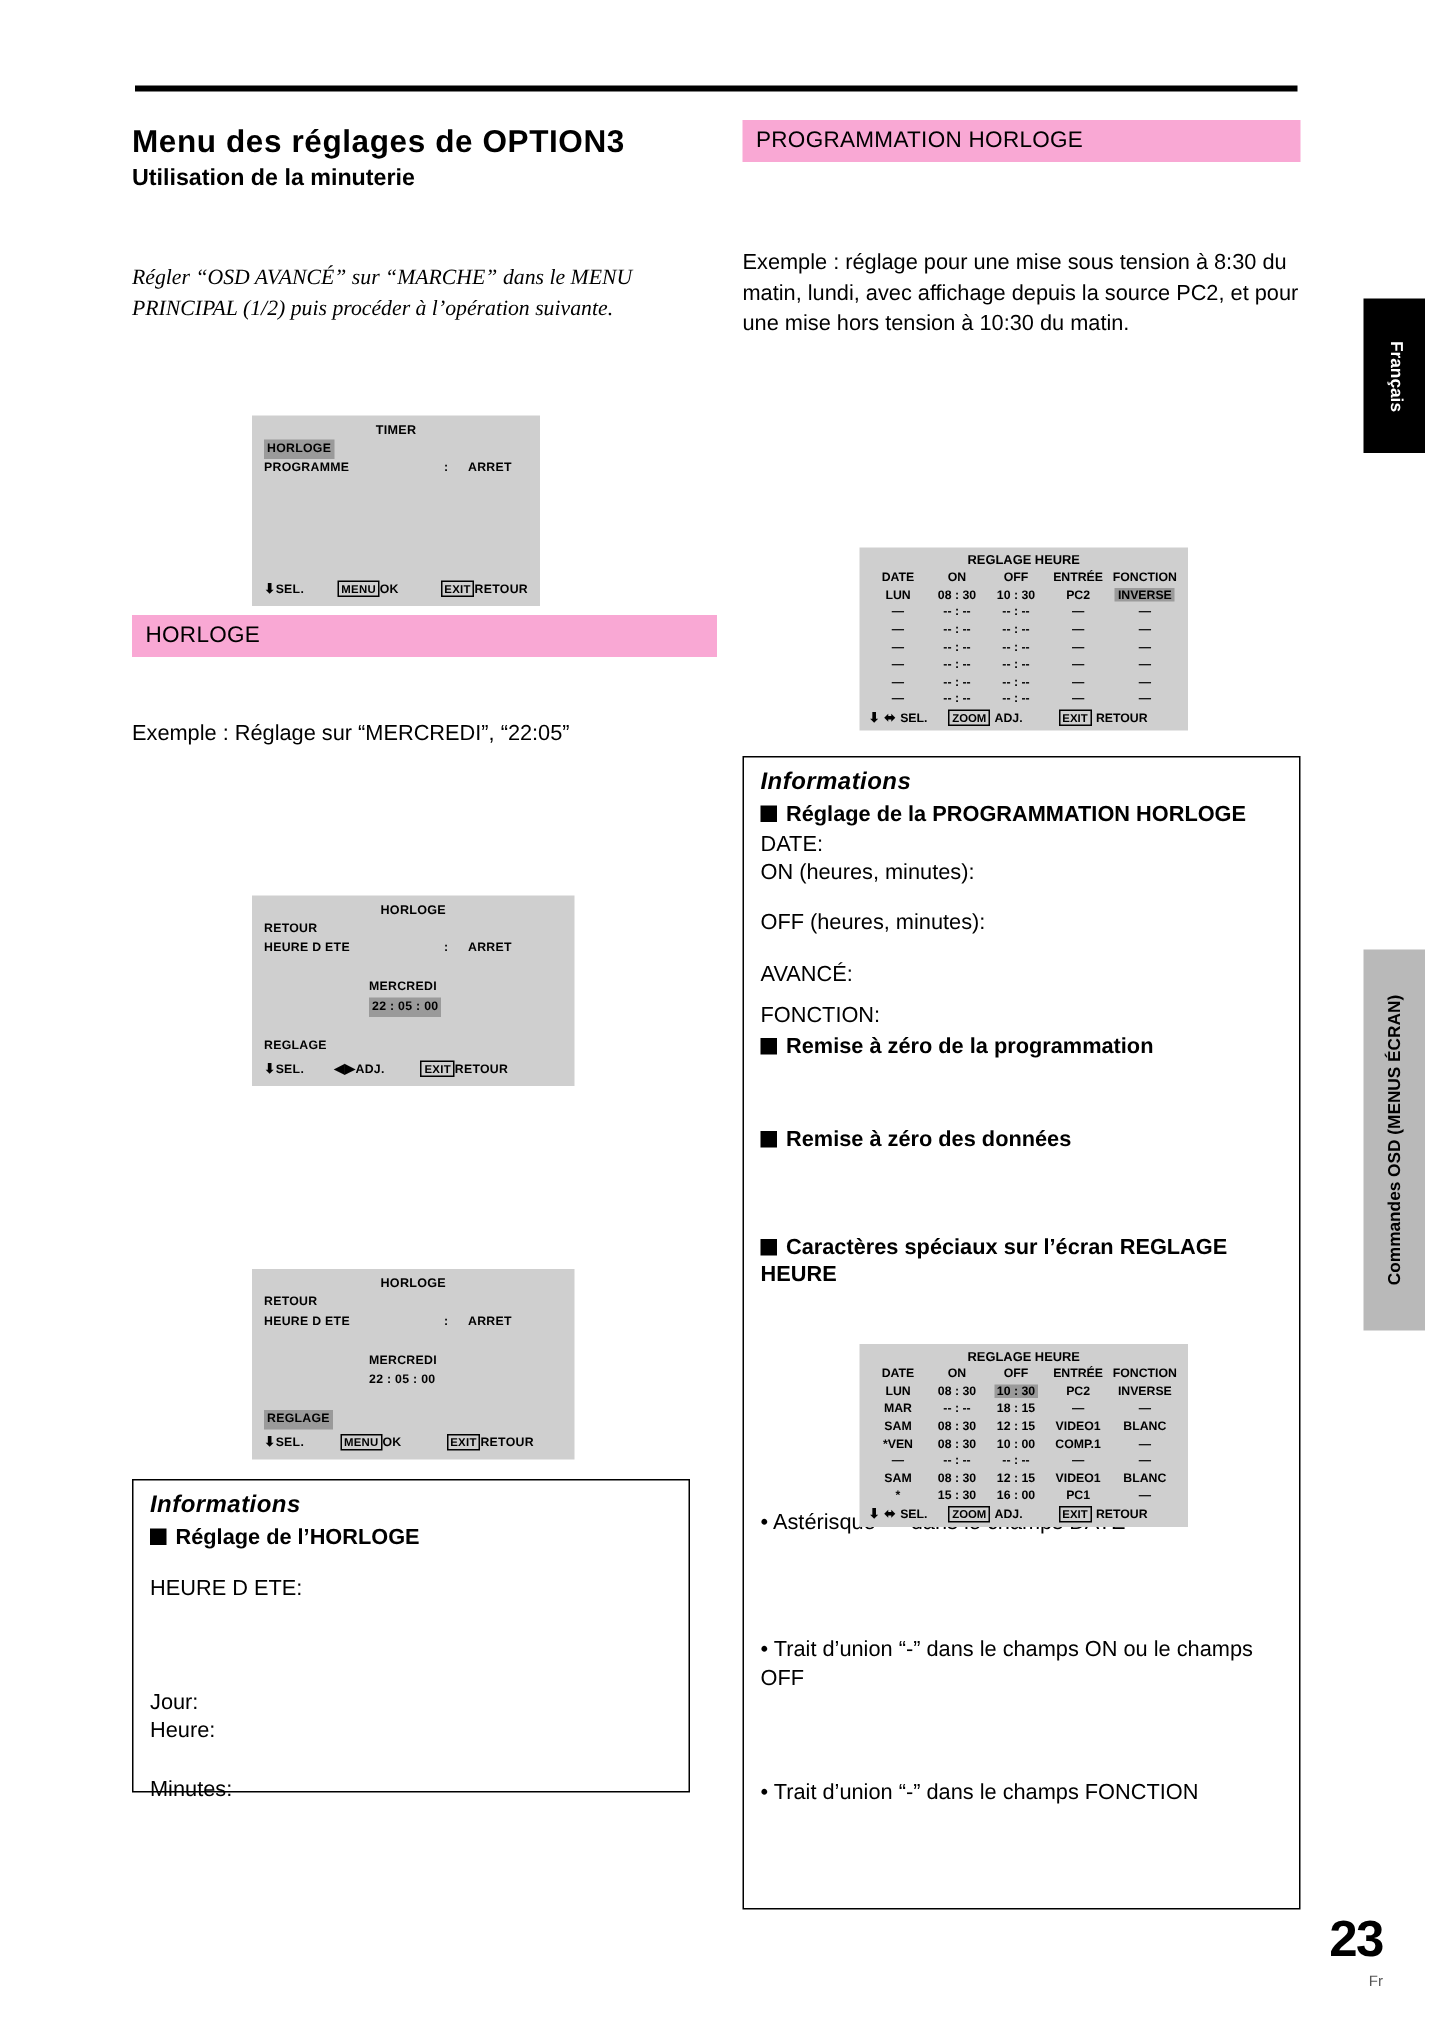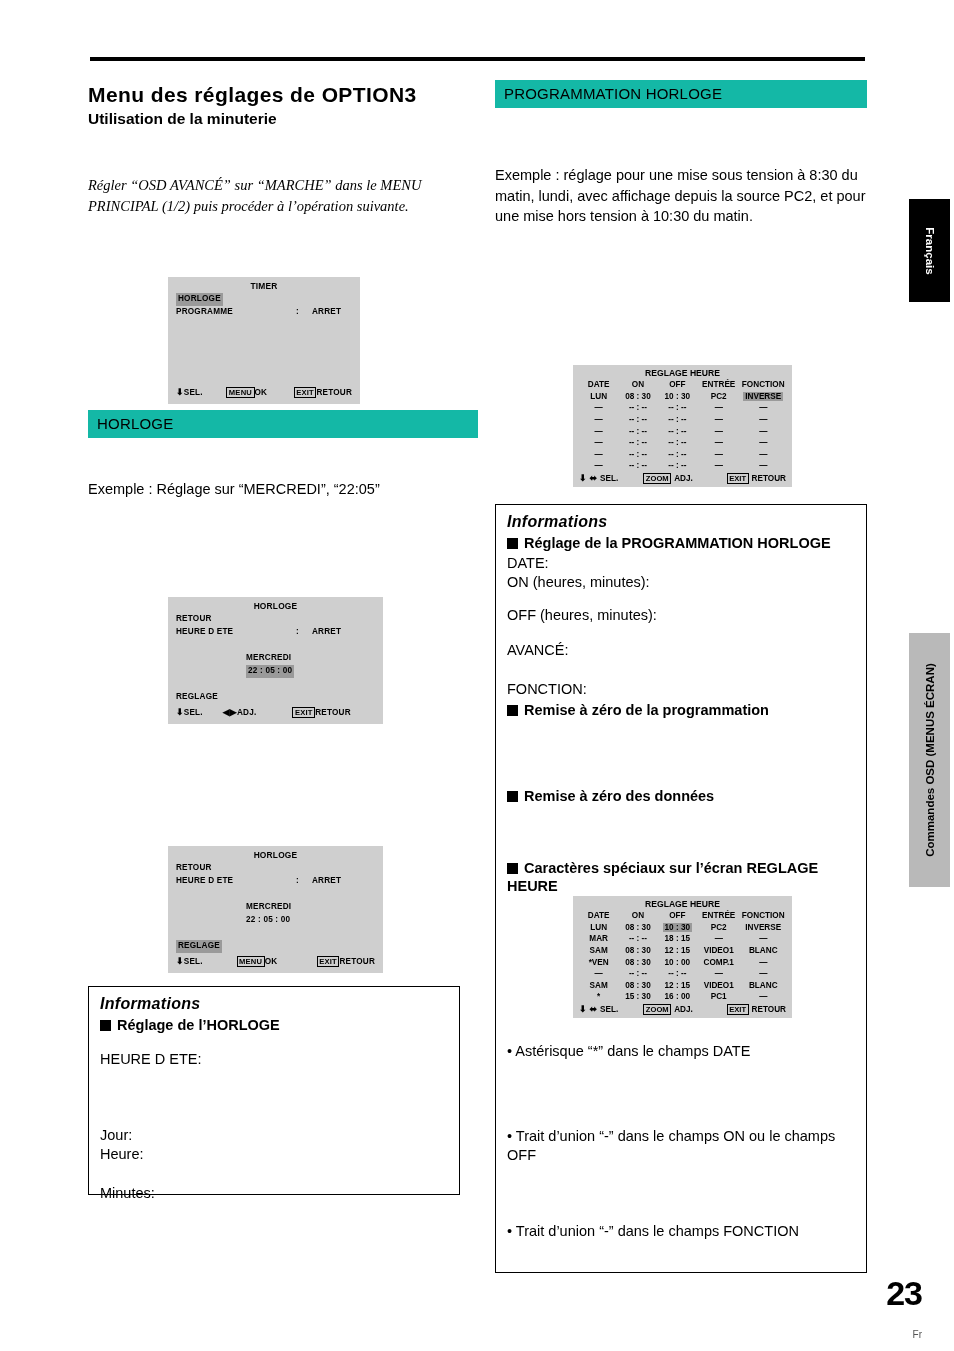--- a/index.html
+++ b/index.html
@@ -22,39 +22,39 @@
     margin:13px 0 0 0;line-height:1.1;
   }
   h2.subtitle{font-size:15.5px;font-weight:bold;margin:4px 0 0 0;line-height:1.2;}
 
   p.italic-note{
     font-family:"Liberation Serif", serif;
     font-style:italic;font-size:14.5px;line-height:1.45;margin:46px 0 0 0;
   }
 
   .bar{
-    background:#14b8a6;font-size:15px;padding:5px 9px 6px 9px;
+    background:#f9a8d4;font-size:15px;padding:5px 9px 6px 9px;
     letter-spacing:.2px;
   }
   .bar.right-bar{margin:0;}
 
   p.body-txt{font-size:14.5px;line-height:1.42;margin:0;}
 
   
   .osd{
     background:#cfcfcf;
     font-size:8.2px;font-weight:bold;
     color:#000;
     position:relative;
     letter-spacing:.2px;
   }
   .osd .osd-title{text-align:center;padding-top:4px;font-size:8.4px;}
   .osd-row{display:flex;padding:0 8px;line-height:1.55;}
   .hl{background:#9a9a9a;padding:0 2px;}
-  .box-key{border:1.3px solid #000;padding:0 1.5px;background:#cfcfcf;font-size:7.6px;margin-left:12px;}
+  .box-key{border:1.3px solid #000;padding:0 1.5px;background:#cfcfcf;font-size:7.6px;}
   .osd-foot{display:flex;align-items:center;padding:0 8px;font-size:8.2px;}
 
   
   .panel-timer{position:absolute;left:168px;top:277px;width:192px;height:127px;}
   .panel-h1{position:absolute;left:168px;top:597px;width:215px;height:127px;}
   .panel-h2{position:absolute;left:168px;top:846px;width:215px;height:127px;}
 
   
   .info-box{border:1.6px solid #000;background:#fff;}
   .info-head{
@@ -80,21 +80,21 @@
     background:#b9b9b9;color:#000;
   }
   .tab-osd span{
     position:absolute;left:50%;top:50%;
     transform:translate(-50%,-50%) rotate(-90deg);
     white-space:nowrap;font-size:11.5px;font-weight:bold;
   }
 
   
   .pg-num{position:absolute;right:32px;bottom:38px;font-size:34px;font-weight:bold;letter-spacing:-1px;}
-  .pg-lang{position:absolute;right:32px;bottom:11px;font-size:10px;color:#555;margin-top:24px;}
+  .pg-lang{position:absolute;right:32px;bottom:24px;font-size:10px;color:#555;margin-top:24px;}
 
   
   .rh{
     background:#cfcfcf;font-weight:bold;font-size:8.2px;
     padding:3px 6px 3px 6px;
   }
   .rh .rh-title{text-align:center;font-size:8.6px;padding-bottom:1px;}
   table.rh-tb{width:100%;border-collapse:collapse;}
   table.rh-tb td{padding:0;line-height:1.42;text-align:center;white-space:nowrap;font-size:8.2px;}
   table.rh-tb td.c-date{width:19%;}
@@ -301,25 +301,25 @@
 
   <div class="info-box" style="position:absolute;left:495px;top:504px;width:372px;height:769px;padding:8px 11px 0 11px;box-sizing:border-box;">
     <div class="info-head">Informations</div>
     <div class="info-item-b" style="margin-top:3px;">
       <span class="sq"></span><span>Réglage de la PROGRAMMATION HORLOGE</span>
     </div>
     <div class="info-item" style="margin-top:2px;">DATE:</div>
     <div class="info-item">ON (heures, minutes):</div>
     <div class="info-item" style="margin-top:14px;">OFF  (heures,  minutes):</div>
     <div class="info-item" style="margin-top:16px;">AVANCÉ:</div>
-    <div class="info-item" style="margin-top:20px;">FONCTION:</div>
+    <div class="info-item" style="margin-top:8px;">FONCTION:</div>
     <div class="info-item-b" style="margin-top:3px;">
       <span class="sq"></span><span>Remise à zéro de la programmation</span>
     </div>
-    <div class="info-item-b" style="margin-top:68px;">
+    <div class="info-item-b" style="margin-top:44px;">
       <span class="sq"></span><span>Remise à zéro des données</span>
     </div>
     <div class="info-item-b" style="margin-top:53px;padding-left:0;text-indent:0;">
       <span class="sq"></span><span style="display:inline;line-height:1.3;">Caractères spéciaux sur l’écran REGLAGE HEURE</span>
     </div>
     <div style="height:146px;"></div>
     <div class="info-item" style="margin-top:0px;">• Astérisque “*” dans le champs DATE</div>
     <div class="info-item" style="margin-top:66px;">• Trait d’union “-” dans le champs ON ou le champs OFF</div>
     <div class="info-item" style="margin-top:57px;">• Trait d’union “-” dans le champs FONCTION</div>
   </div>

